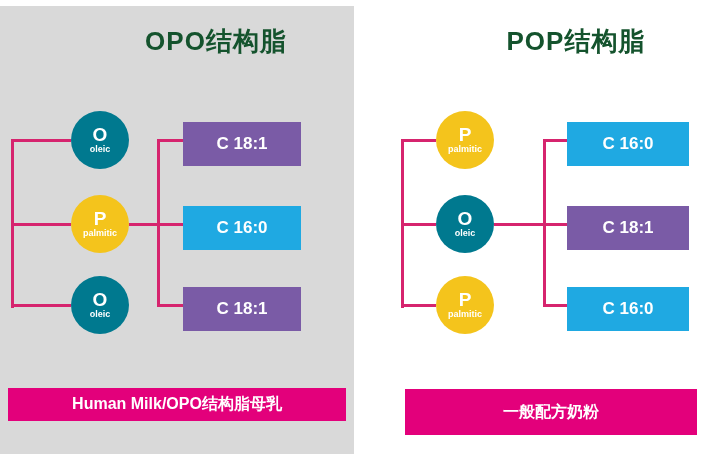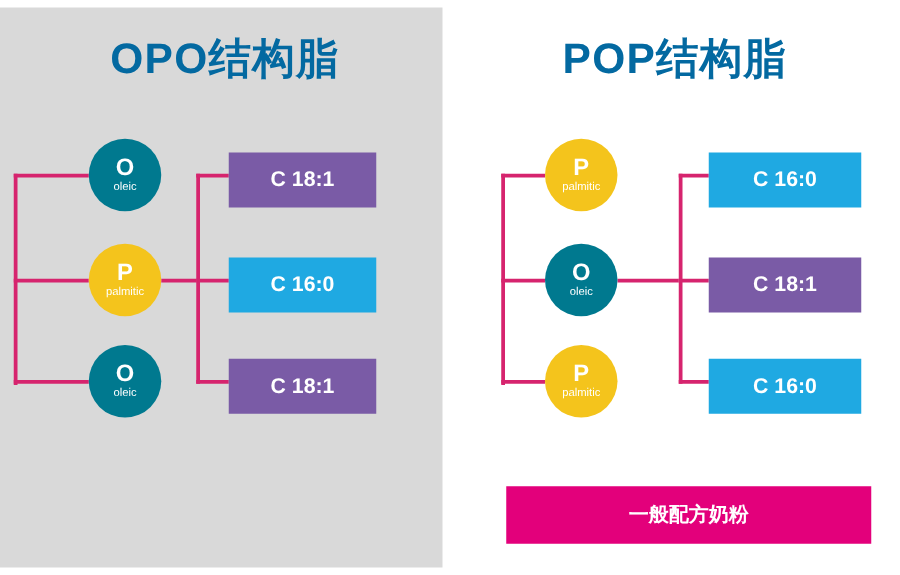--- a/index.html
+++ b/index.html
@@ -6,29 +6,29 @@
   .stage{
     position:relative;width:720px;height:460px;overflow:hidden;
     font-family:"Liberation Sans", sans-serif;background:#ffffff;
   }
   .panel{position:absolute;top:0;height:460px;}
   .panel-left{left:0;width:360px;}
   .panel-left .bg{position:absolute;left:0;top:6px;width:354px;height:448px;background:#d9d9d9;}
   .panel-right{left:360px;width:360px;background:#ffffff;}
   .ptitle{
     position:absolute;top:24px;left:0;width:100%;text-align:center;
-    font-size:34px;font-weight:bold;color:#0369a1;letter-spacing:1px;
+    font-size:26px;font-weight:bold;color:#14532d;letter-spacing:1px;padding-left:36px;
   }
   .circle{
     position:absolute;width:58px;height:58px;border-radius:50%;
     display:flex;flex-direction:column;align-items:center;justify-content:center;
     color:#ffffff;z-index:2;
   }
   .circle .letter{font-size:19px;font-weight:bold;line-height:18px;}
-  .circle .sub{font-size:9px;font-weight:normal;line-height:10px;}
+  .circle .sub{font-size:9px;font-weight:bold;line-height:10px;}
   .tag{
     position:absolute;width:118px;height:44px;z-index:2;
     display:flex;align-items:center;justify-content:center;
     color:#ffffff;font-size:17px;font-weight:bold;
   }
   .line{position:absolute;background:#d6246e;z-index:1;}
   .line.h{height:3px;}
   .line.v{width:3px;}
   .banner{
     position:absolute;z-index:3;background:#e3007b;color:#ffffff;
@@ -73,20 +73,23 @@
     <div class="tag" style="left: 183px; top: 122px; background: rgb(122, 91, 166);">
       <span>C 18:1</span>
     </div>
     <div class="tag" style="left: 183px; top: 206px; background: rgb(31, 169, 226);">
       <span>C 16:0</span>
     </div>
     <div class="tag" style="left: 183px; top: 287px; background: rgb(122, 91, 166);">
       <span>C 18:1</span>
     </div>
 
+    <div class="banner" style="left:8px;top:388px;width:338px;height:33px;">
+      <span>Human Milk/OPO结构脂母乳</span>
+    </div>
   </div>
 
   <div class="panel panel-right">
 
     <div class="ptitle">POP结构脂</div>
 
     <div class="line v" style="left:41px;top:139px;height:169px;"></div>
     <div class="line h" style="left:41px;top:139px;width:35px;"></div>
     <div class="line h" style="left:41px;top:223px;width:35px;"></div>
     <div class="line h" style="left:41px;top:304px;width:35px;"></div>

